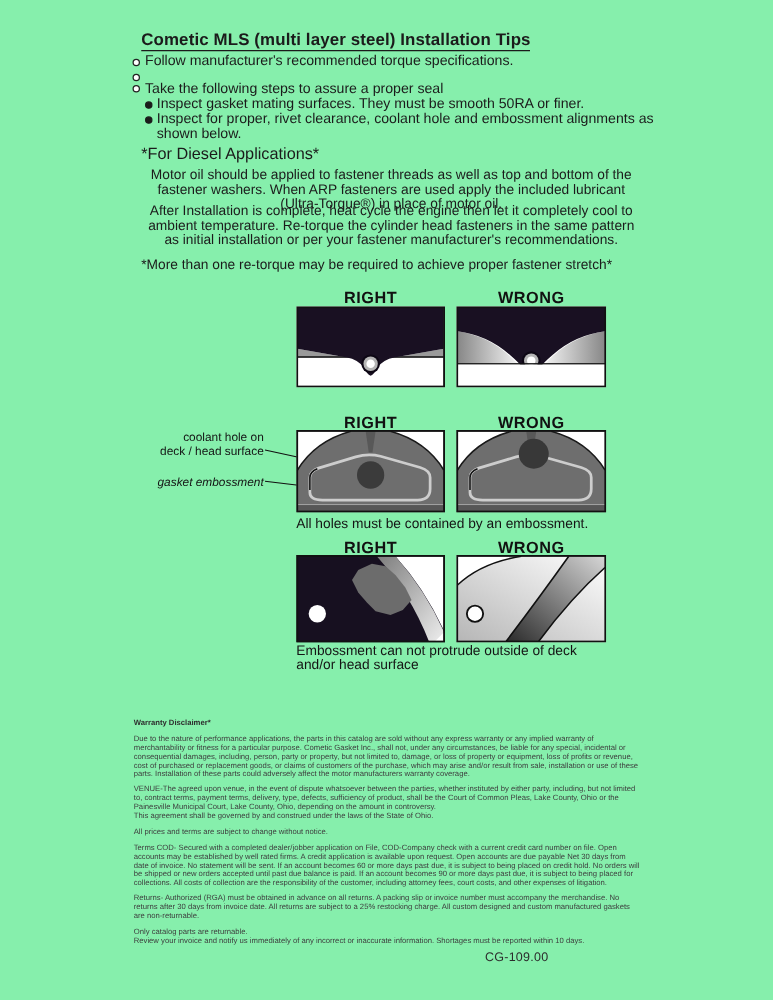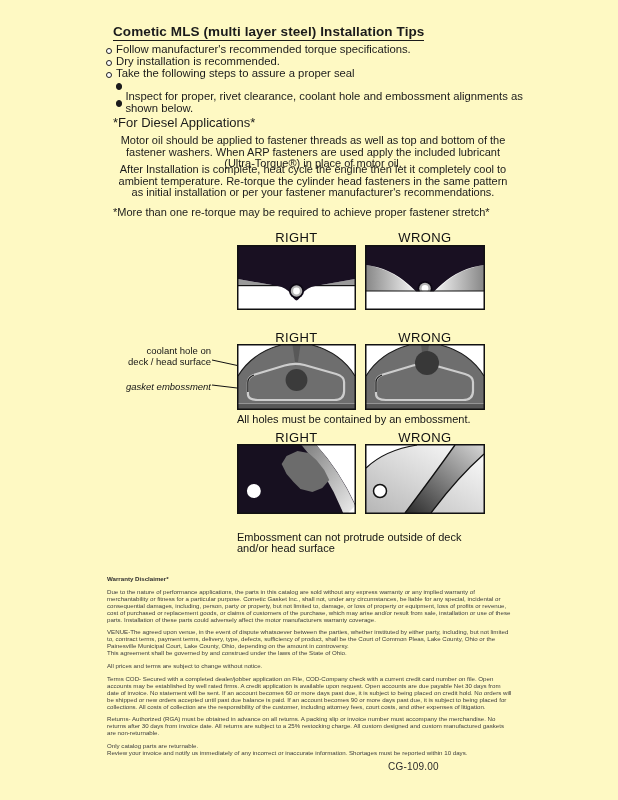--- a/index.html
+++ b/index.html
@@ -1,38 +1,38 @@
 <!DOCTYPE html>
 <html><head>
 <meta charset="utf-8">
 <style>
   html,body{margin:0;padding:0;background:#fff;}
   .page{
-    position:relative;width:618px;height:800px;background:#fef9c3;
+    position:relative;width:618px;height:800px;background:#86efac;
     font-family:"Liberation Sans","DejaVu Sans",sans-serif;color:#1b1b1b;
     overflow:hidden;
   }
   .abs{position:absolute;}
   .title{
     left:113px;top:24px;font-size:13.5px;font-weight:bold;
     border-bottom:1.5px solid #1b1b1b;padding-bottom:1px;letter-spacing:.1px;
   }
   .bullets{left:106px;top:43px;font-size:11.3px;line-height:12.2px;width:440px;}
-  .b-row{display:flex;align-items:center;}
+  .b-row{display:flex;align-items:flex-start;}
   .b-mark{
     width:4px;height:4px;border:1px solid #222;border-radius:50%;
     margin:3.6px 4px 0 0;flex:0 0 auto;background:#fff;
   }
   .sub .b-mark{background:#1b1b1b;border-color:#1b1b1b;width:4.4px;height:4.4px;margin-left:10px;margin-right:3px;}
   .h2{left:113px;top:115px;font-size:13px;font-weight:normal;}
   .para{left:113px;font-size:11px;line-height:11.6px;width:400px;text-align:center;}
   .p1{top:135px;}
   .p2{top:164px;}
   .footnote{left:113px;top:206px;font-size:11px;}
-  .dg-label{font-size:13px;font-weight:400;letter-spacing:.4px;text-align:center;color:#111;}
+  .dg-label{font-size:13px;font-weight:700;letter-spacing:.4px;text-align:center;color:#111;}
   .dg-box{border:0;}
   .dg-box svg{display:block;}
   .caption{font-size:11px;color:#141414;line-height:11.4px;}
   .side-label{font-size:9.5px;line-height:10.6px;text-align:right;color:#141414;width:92px;}
   .warranty{left:107px;top:575px;width:406px;font-size:6.15px;line-height:7.05px;color:#3d3d3d;}
   .warranty p{margin:0 0 5.5px 0;white-space:pre-line;}
   .warranty .w-head{font-weight:bold;color:#2e2e2e;}
   .docnum{left:388px;top:761px;font-size:10px;color:#2c2c2c;letter-spacing:.2px;}
 </style>
 </head>
@@ -42,28 +42,28 @@
 
   <div class="abs title">Cometic MLS (multi layer steel) Installation Tips</div>
 
   <div class="abs bullets">
     <div class="b-row">
       <span class="b-mark"></span>
       <span>Follow manufacturer's recommended torque specifications.</span>
     </div>
     <div class="b-row">
       <span class="b-mark"></span>
-      <span>Dry installation is recommended.</span>
     </div>
     <div class="b-row">
       <span class="b-mark"></span>
       <span>Take the following steps to assure a proper seal</span>
     </div>
     <div class="b-row sub">
       <span class="b-mark"></span>
+      <span>Inspect gasket mating surfaces.  They must be smooth 50RA or finer.</span>
     </div>
     <div class="b-row sub">
       <span class="b-mark"></span>
       <span>Inspect for proper, rivet clearance, coolant hole and embossment alignments as shown below.</span>
     </div>
   </div>
 
   <div class="abs h2">*For Diesel Applications*</div>
   <div class="abs para p1">Motor oil should be applied to fastener threads as well as top and bottom of the fastener washers. When ARP fasteners are used apply the included lubricant (Ultra-Torque®) in place of motor oil.</div>
   <div class="abs para p2">After Installation is complete, heat cycle the engine then let it completely cool to ambient temperature. Re-torque the cylinder head fasteners in the same pattern as initial installation or per your fastener manufacturer's recommendations.</div>
@@ -201,21 +201,21 @@
       <path d="M1,1 H52 Q20,6 1,24 Z" fill="#ffffff"></path>
       <path d="M52,1 Q20,6 1,24" fill="none" stroke="#111" stroke-width="1.2"></path>
       <path d="M90,1 H119 V10 Q92,34 66,69 H40 Q68,32 90,1 Z" fill="url(#r3wband)"></path>
       <path d="M90,1 Q68,32 40,69" fill="none" stroke="#111" stroke-width="1.3"></path>
       <path d="M119,10 Q92,34 66,69" fill="none" stroke="#111" stroke-width="1.3"></path>
       <circle cx="15" cy="47" r="6.5" fill="#ffffff" stroke="#111" stroke-width="1.5"></circle>
       <rect x="0.75" y="0.75" width="118.5" height="68.5" fill="none" stroke="#111" stroke-width="1.5"></rect>
     </svg>
   </div>
 
-  <div class="abs caption" style="left:237px;top:516px;width:260px;margin-top:16px;">
+  <div class="abs caption" style="left:237px;top:516px;width:260px;">
     <div>Embossment can not protrude outside of deck</div>
     <div>and/or head surface</div>
   </div>
 
   <div class="abs warranty">
     <p class="w-head">Warranty Disclaimer*</p>
     <p>Due to the nature of performance applications, the parts in this catalog are sold without any express warranty or any implied warranty of merchantability or fitness for a particular purpose.  Cometic Gasket Inc., shall not, under any circumstances, be liable for any special, incidental or consequential damages, including, person, party or property, but not limited to, damage, or loss of property or equipment, loss of profits or revenue, cost of purchased or replacement goods, or claims of customers of the purchase, which may arise and/or result from sale, installation or use of these parts.  Installation of these parts could adversely affect the motor manufacturers warranty coverage.</p>
     <p>VENUE-The agreed upon venue, in the event of dispute whatsoever between the parties, whether instituted by either party, including, but not limited to, contract terms, payment terms, delivery, type, defects, sufficiency of product, shall be the Court of Common Pleas, Lake County, Ohio or the Painesville Municipal Court, Lake County, Ohio, depending on the amount in controversy.
 This agreement shall be governed by and construed under the laws of the State of Ohio.</p>
     <p>All prices and terms are subject to change without notice.</p>

